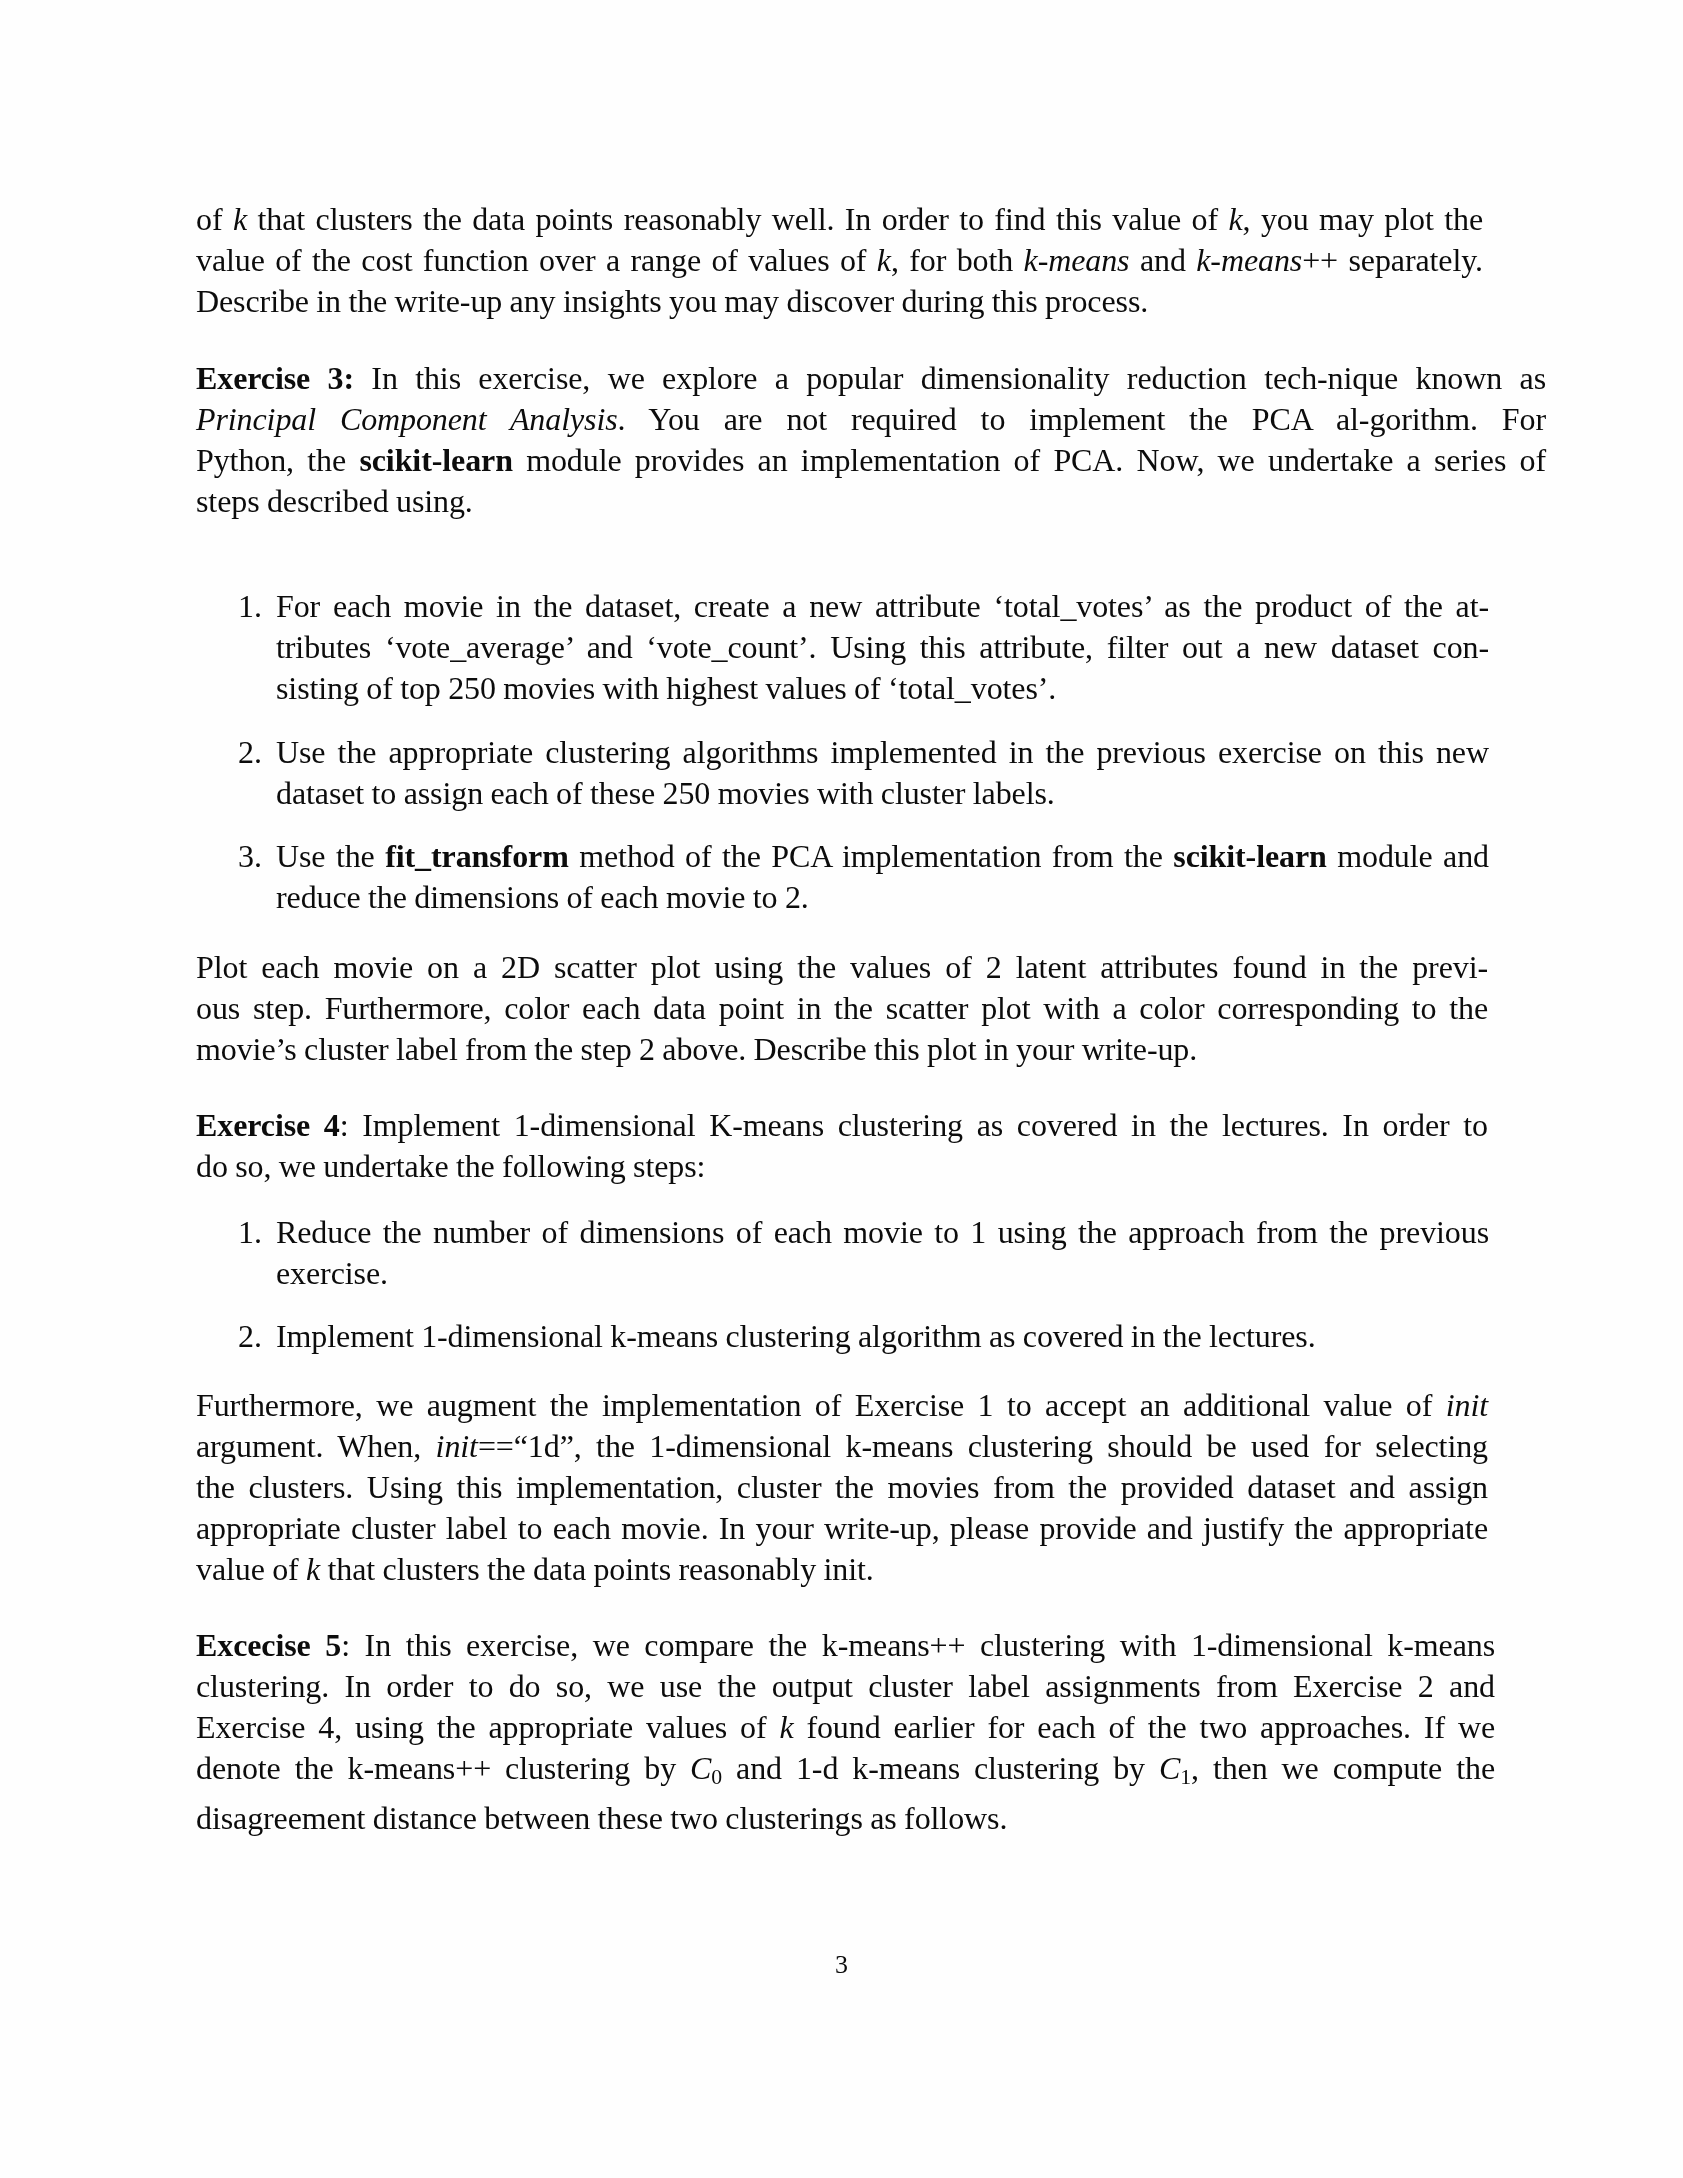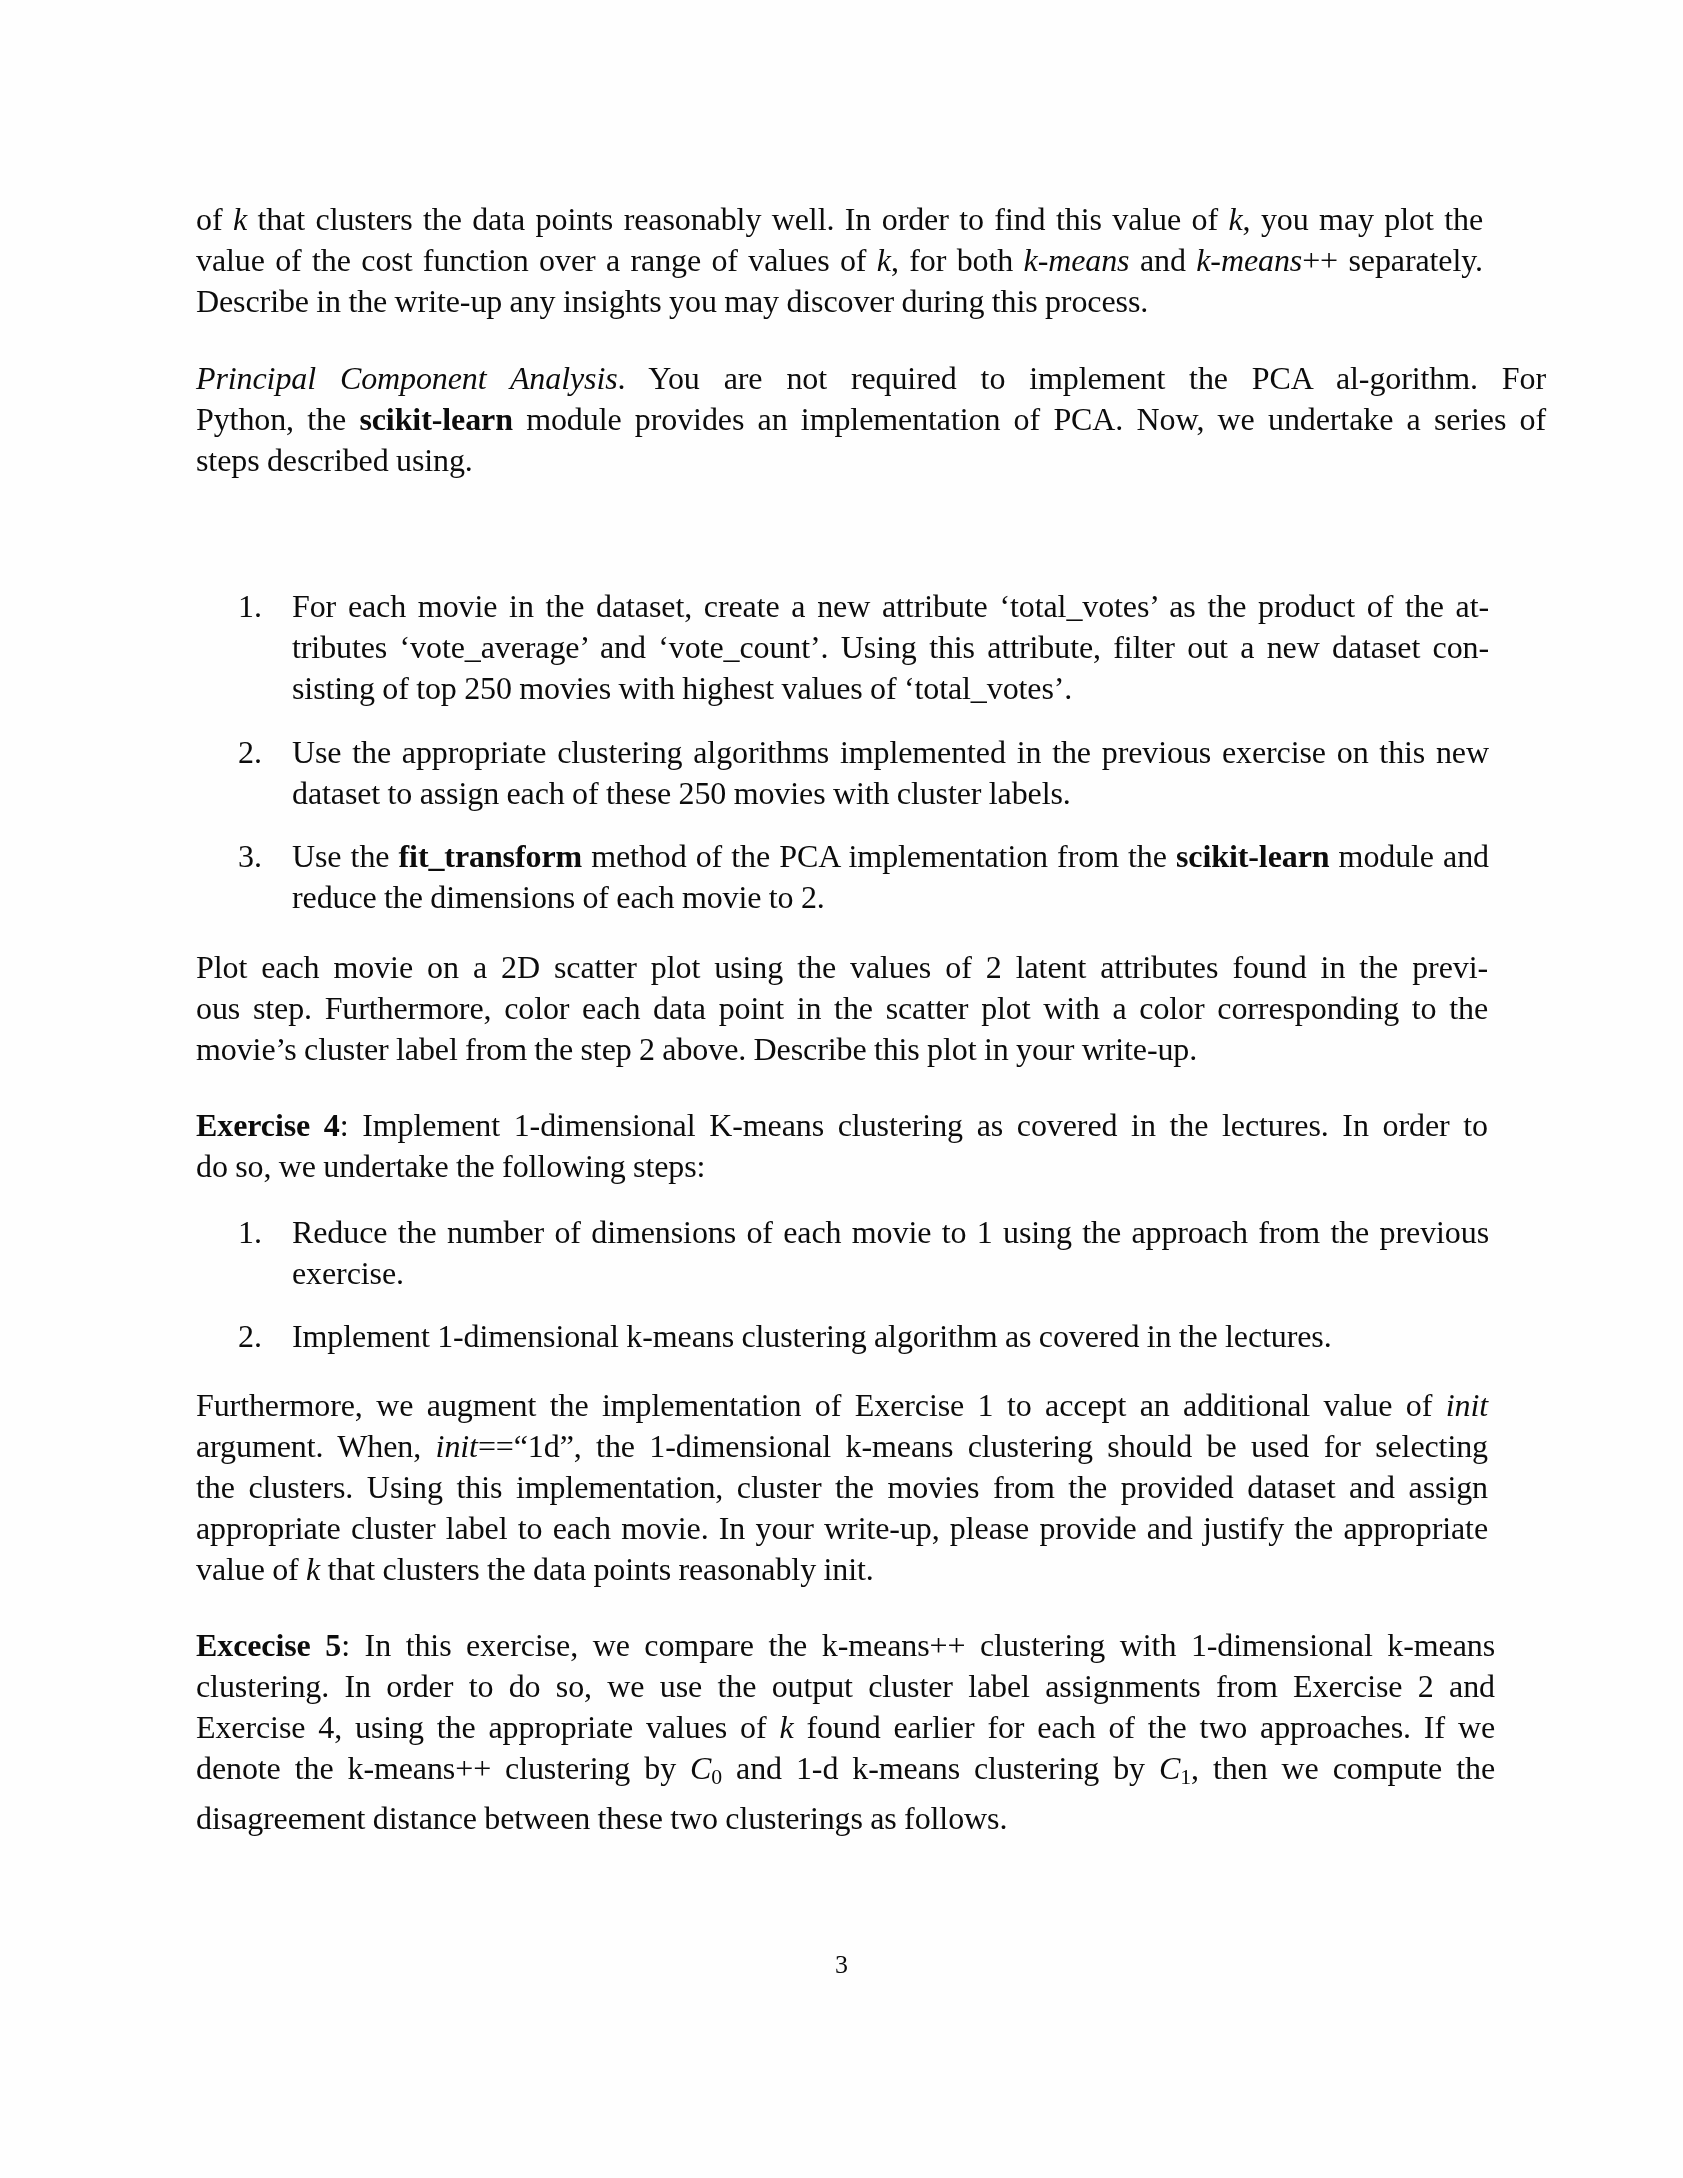--- a/index.html
+++ b/index.html
@@ -29,41 +29,42 @@
   .r-sub { font-size: 0.68em; vertical-align: -0.22em; }
 
   
   .w-intro { left: 196px; width: 1287px; }
   .w-wide  { left: 196px; width: 1350px; }
   .w-body  { left: 196px; width: 1292px; }
   .w-ex5   { left: 196px; width: 1299px; }
 
   .list-item { left: 238px; width: 1251px; }
   .list-item .marker { position: absolute; left: 0; top: 0; line-height: 41px; }
-  .list-item .li-lines { margin-left: 54px; }
+  .list-item .li-lines { margin-left: 38px; }
 
   .page-number {
     position: absolute;
     left: 0; top: 1944px; width: 1683px;
     text-align: center;
     font-size: 26px; line-height: 41px;
   }
 </style>
 </head>
 <body>
 
 <div class="page">
 
   <div class="block w-intro" style="top:199px">
       <div class="line"><span>of </span><span class="r-i">k</span><span> that clusters the data points reasonably well. In order to find this value of </span><span class="r-i">k</span><span>, you may plot the</span></div>
       <div class="line"><span>value of the cost function over a range of values of </span><span class="r-i">k</span><span>, for both </span><span class="r-i">k-means</span><span> and </span><span class="r-i">k-means</span><span>++ separately.</span></div>
       <div class="line last"><span>Describe in the write-up any insights you may discover during this process.</span></div>
     </div>
 
   <div class="block w-wide" style="top:358px">
+      <div class="line"><span class="r-b">Exercise 3:</span><span>  In this exercise, we explore a popular dimensionality reduction tech-nique known as</span></div>
       <div class="line"><span class="r-i">Principal Component Analysis</span><span>. You are not required to implement the PCA al-gorithm. For</span></div>
       <div class="line"><span>Python, the </span><span class="r-b">scikit-learn</span><span> module provides an implementation of PCA. Now, we undertake a series of</span></div>
       <div class="line last"><span>steps described using.</span></div>
     </div>
 
   <div class="block list-item" style="top:586px">
     <span class="marker">1.</span>
     <div class="li-lines">
         <div class="line"><span>For each movie in the dataset, create a new attribute ‘total_votes’ as the product of the at-</span></div>
         <div class="line"><span>tributes ‘vote_average’ and ‘vote_count’. Using this attribute, filter out a new dataset con-</span></div>

